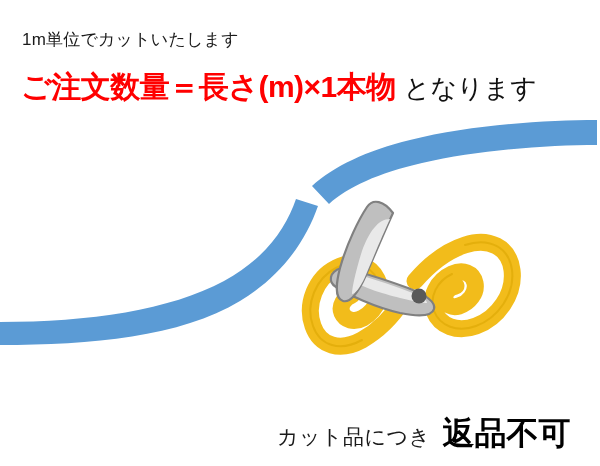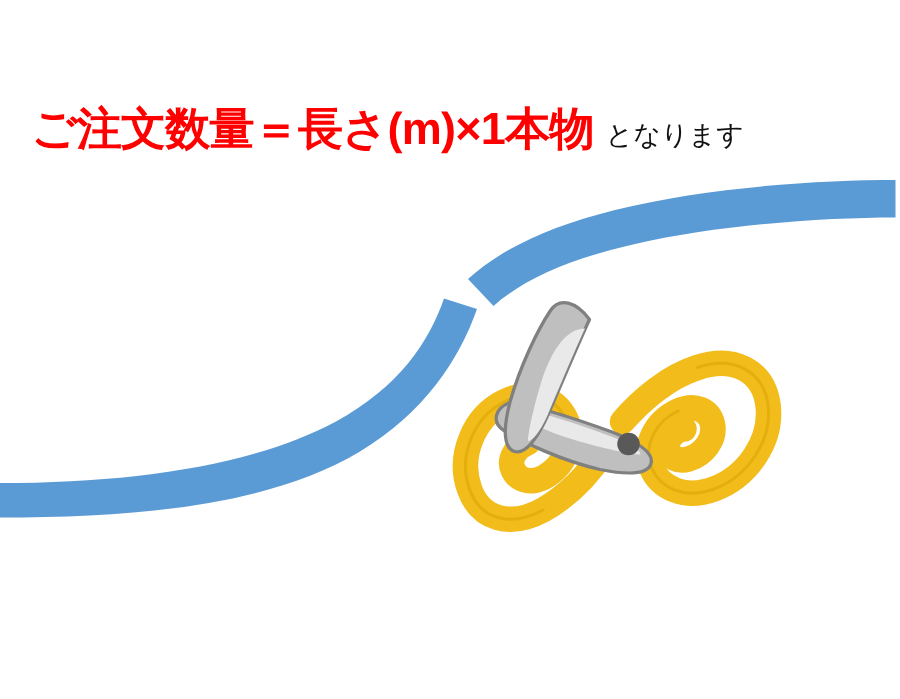--- a/index.html
+++ b/index.html
@@ -38,21 +38,21 @@
   }
   .headline-main .red {
     color: #ff0000;
     font-weight: bold;
     letter-spacing: -0.5px;
     text-align: center;
   }
   .headline-main .tail {
     color: #111111;
     font-weight: normal;
-    font-size: 18px;
+    font-size: 26px;
     letter-spacing: 0px;
     margin-left: 8px;
   }
 
   .footer-note {
     position: absolute;
     left: 277px;
     top: 412px;
     white-space: nowrap;
   }
@@ -144,19 +144,23 @@
                C 336,299 335,287 340,268
                C 347,243 359,219 367,207
                C 373,198 384,201 393,213 Z" fill="#bfbfbf" stroke="#808080" stroke-width="2.2"></path>
       <path d="M 390,219 C 383,234 373,258 365,277 C 360,288 355,294 352,294
                C 352,288 356,270 362,251 C 369,232 378,219 390,219 Z" fill="#e9e9e9"></path>
 
       <circle cx="419" cy="296" r="7.5" fill="#595959"></circle>
     </g>
   </svg>
 
+  <div class="headline-small">1m単位でカットいたします</div>
 
   <div class="headline-main">
     <span class="red">ご注文数量＝長さ(m)×1本物</span><span class="tail">となります</span>
   </div>
 
+  <div class="footer-note">
+    <span class="lead">カット品につき</span><span class="strong">返品不可</span>
+  </div>
 
 </div>
 
 </body></html>

